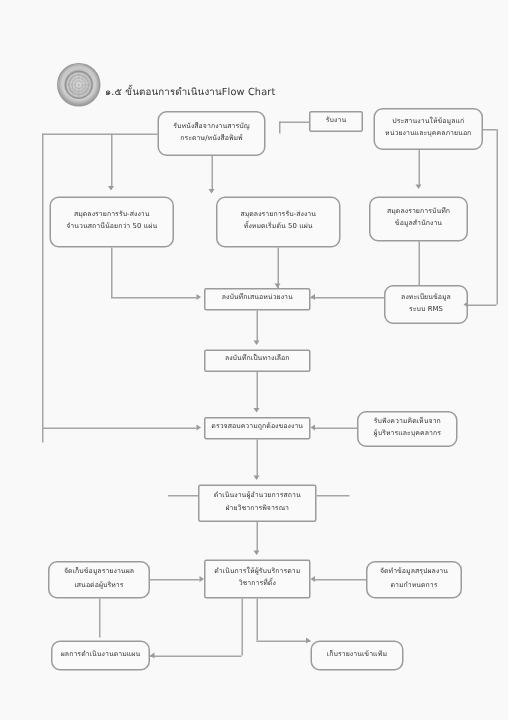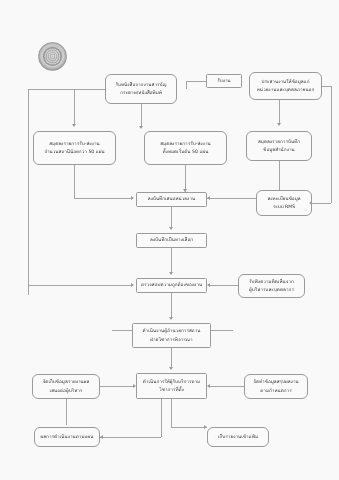--- a/index.html
+++ b/index.html
@@ -106,20 +106,21 @@
     border-bottom: 2.2px solid transparent;
     border-left: 3px solid #9a9a9a;
   }
 </style>
 </head>
 <body>
 
 <div id="page">
 
   <div id="emblem"></div>
+  <div id="title">๑.๕ ขั้นตอนการดำเนินงานFlow Chart</div>
 
   <div class="node round" style="left:105px; top:74px; width:72px; height:30px;">
     <span>รับหนังสือจากงานสารบัญ</span>
     <span>กระดาษ/หนังสือพิมพ์</span>
   </div>
 
   <div class="node sharp" style="left:206px; top:74px; width:36px; height:14px;">
     <span>รับงาน</span>
   </div>
 

